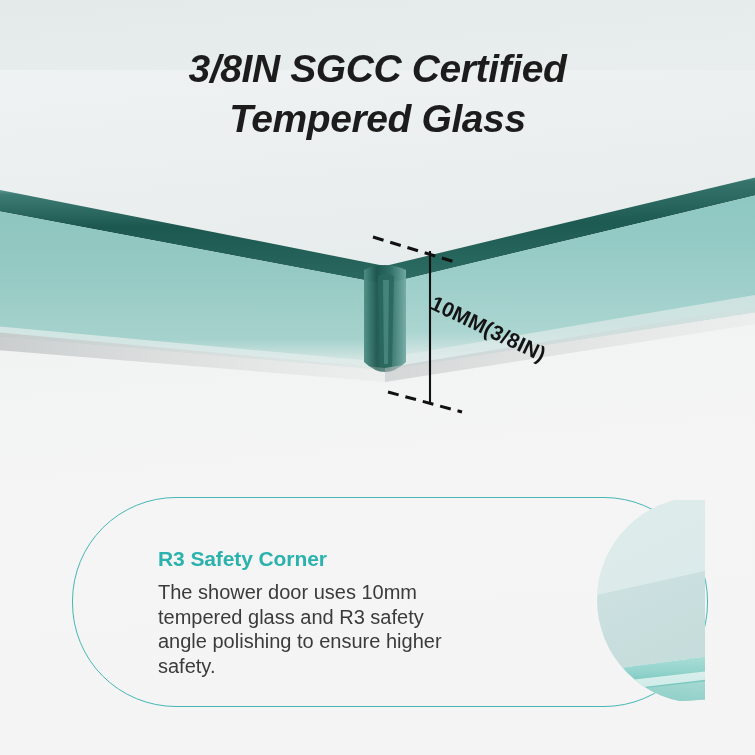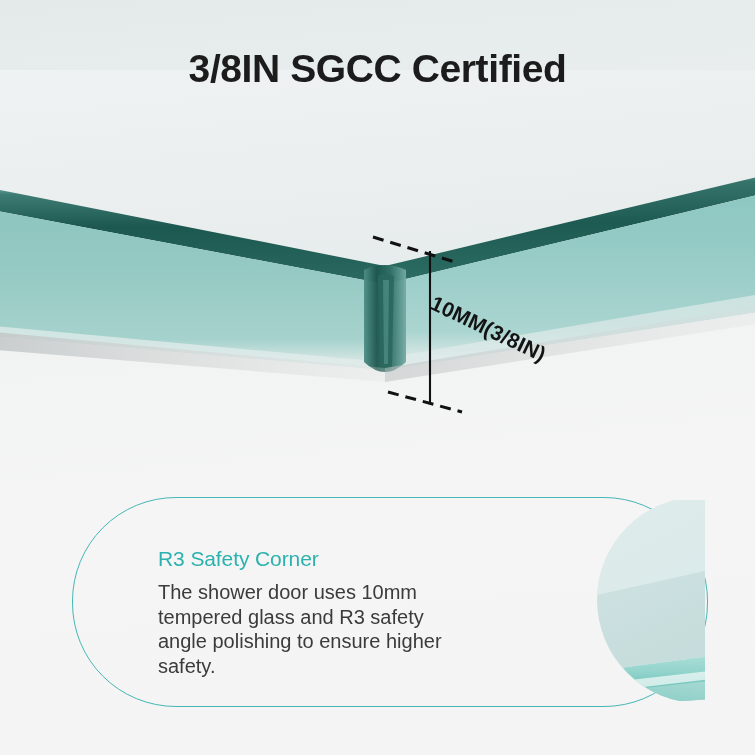--- a/index.html
+++ b/index.html
@@ -26,20 +26,21 @@
     z-index: 40;
     pointer-events: none;
   }
   .title-line {
     display: block;
     font-size: 39px;
     line-height: 50px;
     font-weight: 700;
     color: #1c1c1c;
     letter-spacing: -0.4px;
+    font-style: italic;
   }
 
   
   .glass-photo {
     position: absolute;
     left: -40px;
     top: 70px;
     width: 840px;
     height: 380px;
     z-index: 10;
@@ -82,21 +83,21 @@
   }
   .card-text {
     position: absolute;
     left: 158px;
     top: 547px;
     width: 300px;
     z-index: 24;
   }
   .card-heading {
     font-size: 21px;
-    font-weight: 400;
+    font-weight: 700;
     color: #2bb2ad;
     margin: 0 0 9px 0;
     letter-spacing: -0.1px;
   }
   .card-body {
     font-size: 20px;
     line-height: 24.5px;
     color: #3b3b3b;
     margin: 0;
   }
@@ -183,20 +184,21 @@
       <path d="M 418,206 Q 426,201 434,206 L 432,296 Q 426,304 420,296 Z" fill="#2a675e" opacity="0.85"></path>
       <path d="M 423,210 L 429,210 L 428,294 L 424,294 Z" fill="#56968e" opacity="0.6"></path>
 
       <path d="M -10,258 L 425,298 L 425,312 L -10,276 Z" fill="url(#shadowGrad)"></path>
       <path d="M 425,298 L 860,226 L 860,244 L 425,312 Z" fill="url(#shadowGrad)" opacity="0.65"></path>
     </svg>
   </div>
 
   <div class="title-block">
     <span class="title-line">3/8IN SGCC Certified</span>
+    <span class="title-line">Tempered Glass</span>
   </div>
 
   <div class="dim-layer">
     <svg viewBox="0 0 755 755" preserveAspectRatio="none">
 
       <line x1="373" y1="237" x2="455" y2="262" stroke="#111111" stroke-width="3" stroke-dasharray="11 7" stroke-linecap="butt"></line>
 
       <line x1="388" y1="392" x2="462" y2="412" stroke="#111111" stroke-width="3" stroke-dasharray="11 7" stroke-linecap="butt"></line>
 
       <line x1="430" y1="251" x2="430" y2="402" stroke="#111111" stroke-width="2.1"></line>

